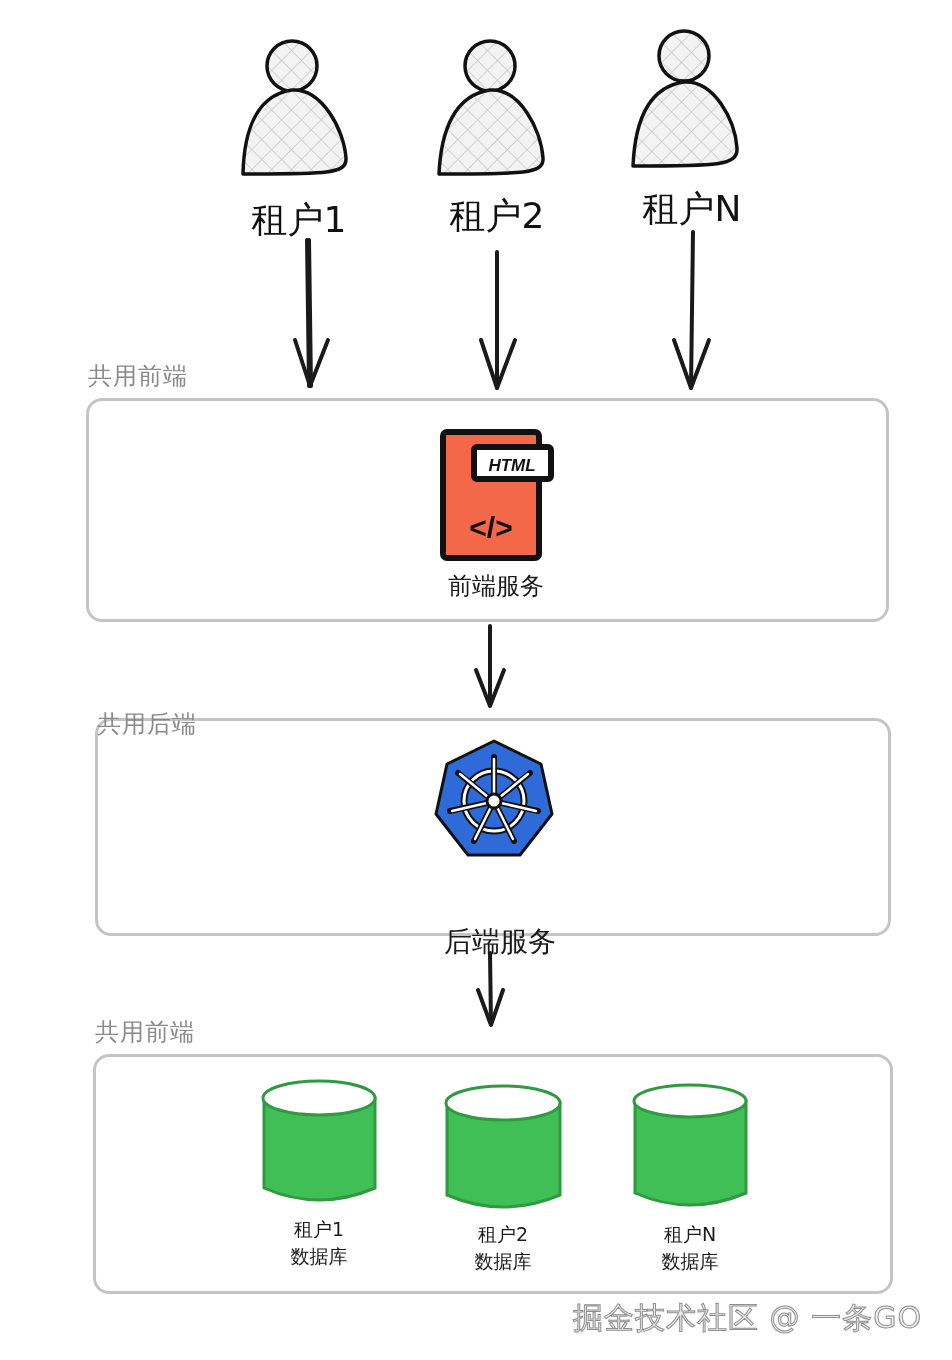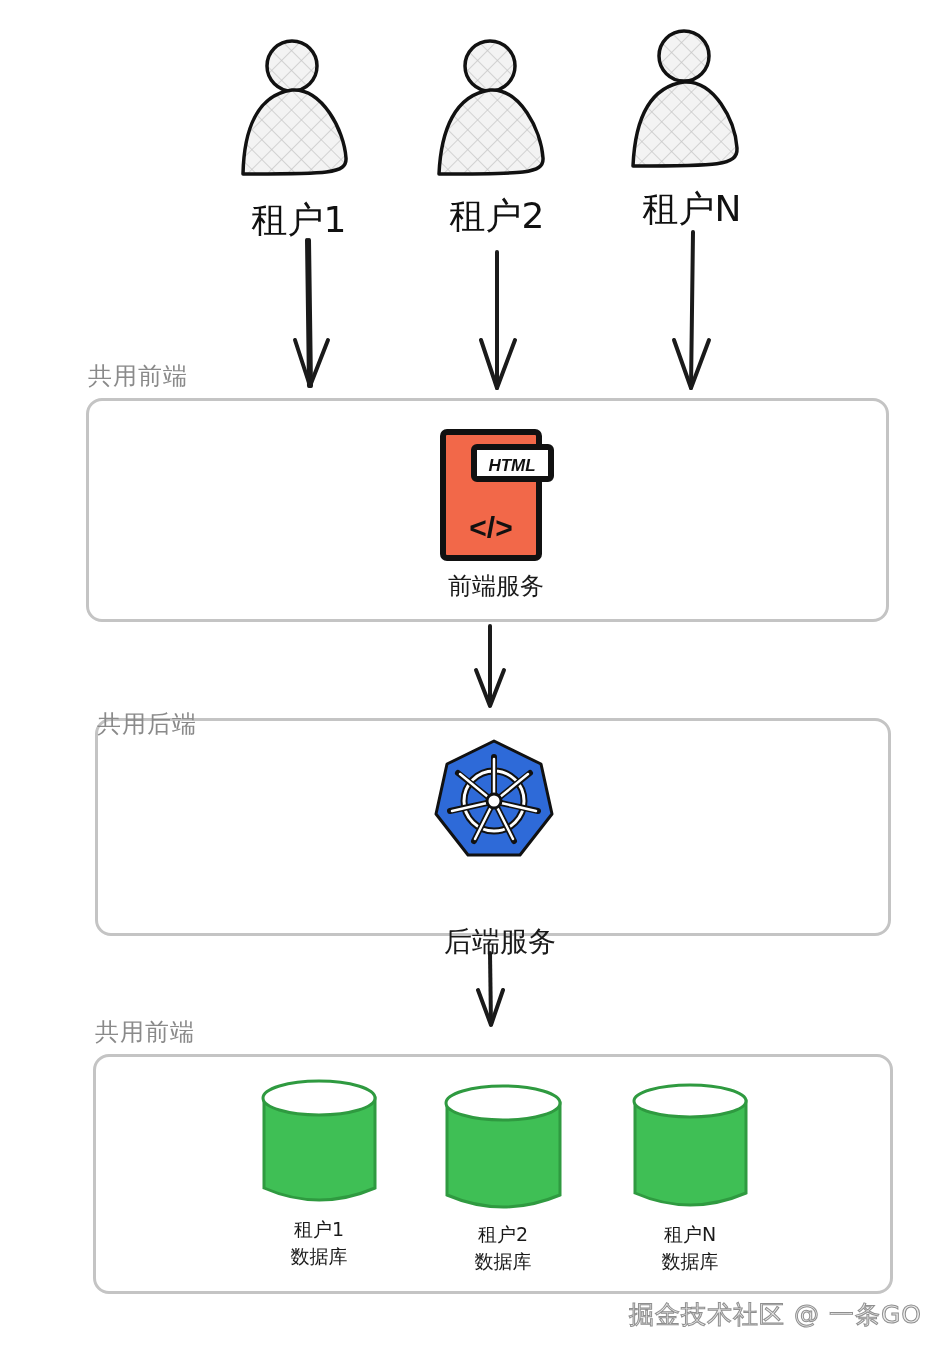--- a/index.html
+++ b/index.html
@@ -4,21 +4,21 @@
 <style>
   html, body { margin: 0; padding: 0; background: #ffffff; }
   body { width: 952px; height: 1360px; position: relative; overflow: hidden;
          font-family: "DejaVu Sans", "Liberation Sans", sans-serif; color: #1a1a1a; }
   svg.layer { position: absolute; left: 0; top: 0; }
   .panel { position: absolute; border: 3px solid #c4c4c4; border-radius: 16px; box-sizing: border-box; background: #fff; }
   .panel-label { position: absolute; color: #8a8a8a; font-size: 24px; letter-spacing: 1px; }
   .tenant-label { position: absolute; font-size: 36px; color: #111; width: 180px; text-align: center; }
   .svc-label { position: absolute; text-align: center; color: #1a1a1a; }
   .db-label { position: absolute; width: 140px; text-align: center; font-size: 19px; line-height: 27px; color: #1a1a1a; }
-  .watermark { position: absolute; right: 30px; top: 1298px; font-size: 25px; color: #ececec;
+  .watermark { position: absolute; right: 30px; top: 1298px; font-size: 30px; color: #ececec;
                -webkit-text-stroke: 1px #8f8f8f; letter-spacing: 1px; }
 </style>
 </head>
 <body>
 
 <div class="panel" style="left:86px;top:398px;width:803px;height:224px;"></div>
 <div class="panel" style="left:95px;top:718px;width:796px;height:218px;"></div>
 <div class="panel" style="left:93px;top:1054px;width:800px;height:240px;"></div>
 
 <div class="panel-label" style="left:88px;top:360px;">共用前端</div>

